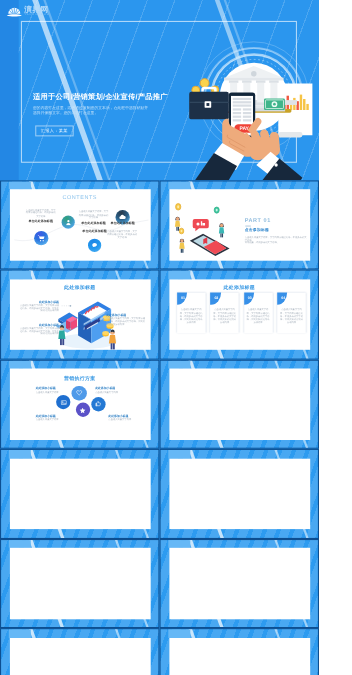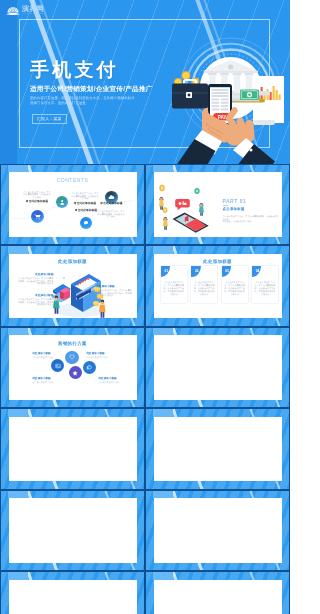--- a/index.html
+++ b/index.html
@@ -79,21 +79,20 @@
     <div class="obox"></div>
 
     <svg class="logo" viewBox="0 0 28 26">
       <path d="M3 19 A11 11 0 0 1 25 19 Z" fill="#ffffff" opacity="0.95"></path>
       <path d="M14 8 L14 19 M9 9.2 L12 19 M19 9.2 L16 19 M5.2 13 L10.5 19 M22.8 13 L17.5 19" stroke="#2b96ee" stroke-width="1.3" fill="none"></path>
       <path d="M0 22.5 C7 19 21 19 28 22.5 C21 24.5 7 24.5 0 22.5 Z" fill="#ffffff"></path>
     </svg>
     <div class="logotxt">演界网</div>
     <div class="logosub">YANJIE.COM</div>
 
-    <div class="ctitle">手机支付</div>
     <div class="csub">适用于公司/营销策划/企业宣传/产品推广</div>
     <div class="cdesc">
       <div>您的内容打在这里，或者通过复制您的文本后，在此框中选择粘贴并</div>
         <div>选择只保留文字。您的内容打在这里。</div>
     </div>
     <div class="cpres">汇报人：某某</div>
 
     <svg class="covil" viewBox="0 0 140 138" width="140" height="138" style="position:absolute;left:150px;top:26px;">
       <defs>
           <clipPath id="covclip">

